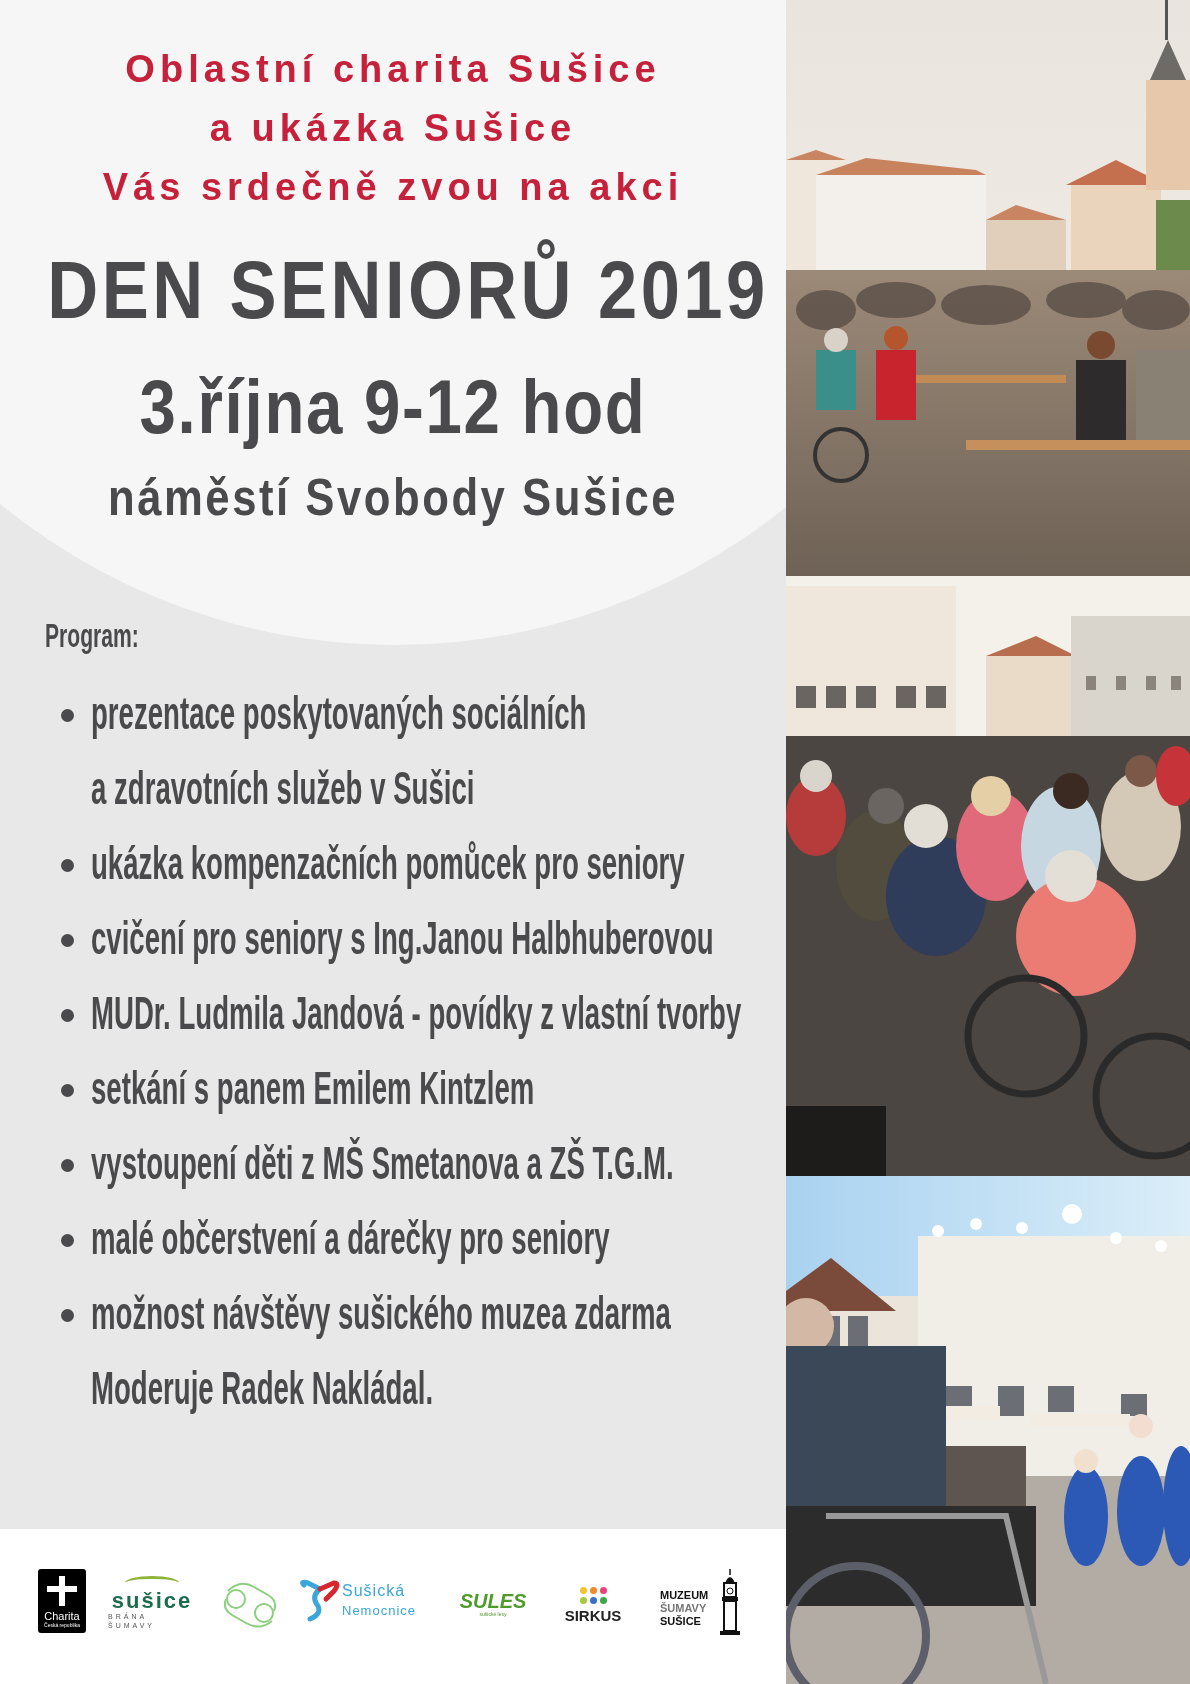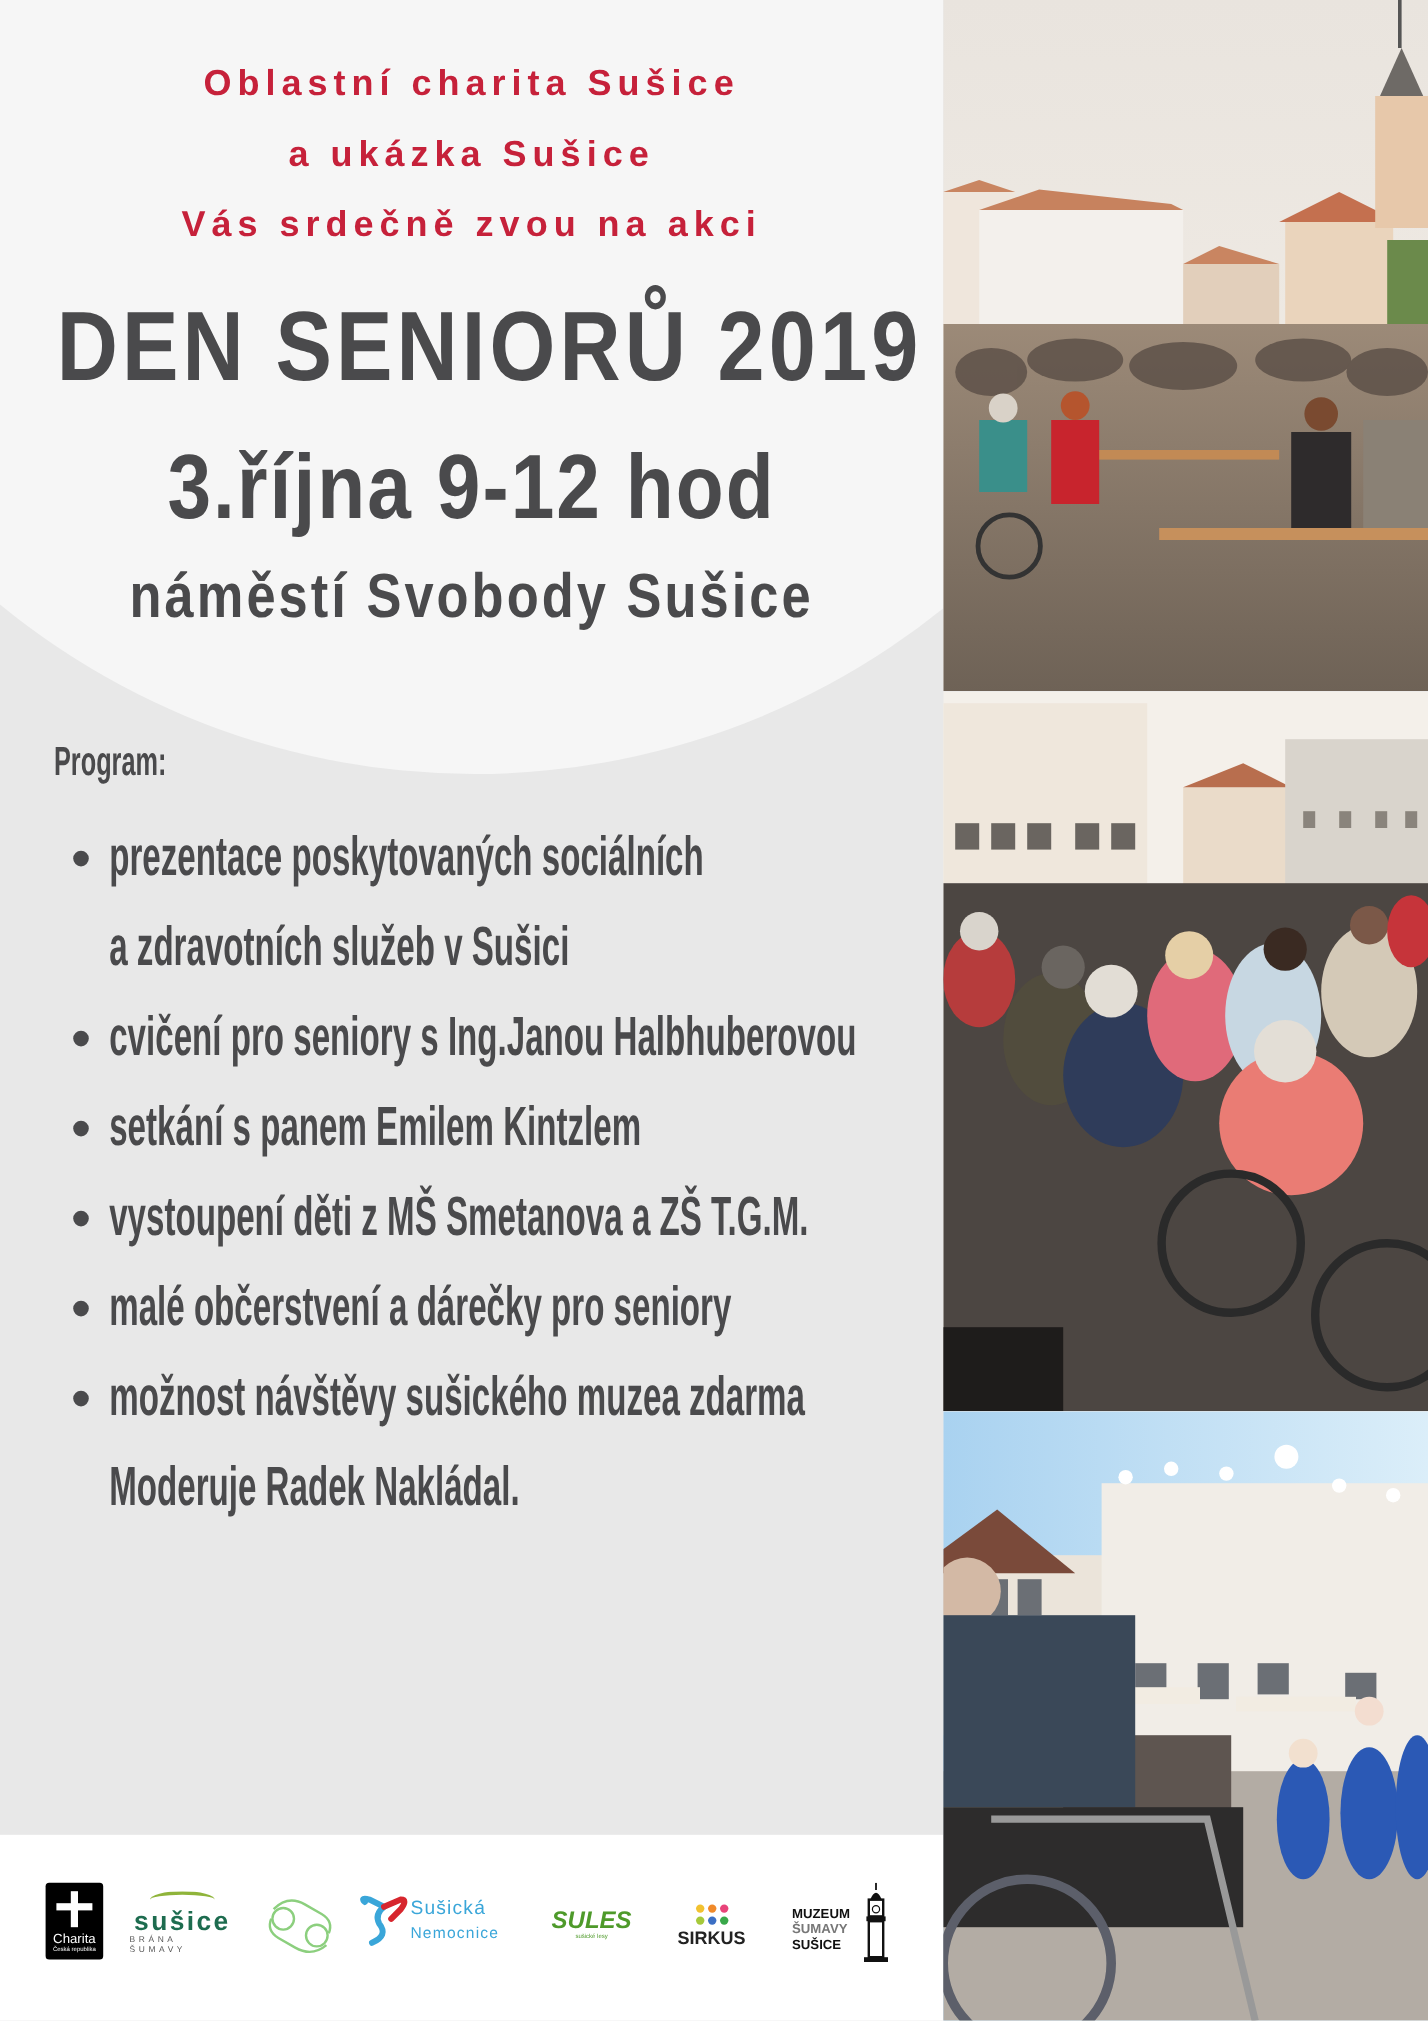--- a/index.html
+++ b/index.html
@@ -2,21 +2,21 @@
 <html><head>
 <meta charset="utf-8">
 <style>
   * { box-sizing: border-box; margin: 0; padding: 0; }
   html, body { width: 1190px; height: 1684px; overflow: hidden; background: #e9e9e9; }
   body { position: relative; font-family: "Liberation Sans", sans-serif; }
 
   .left-panel { position: absolute; left: 0; top: 0; width: 786px; height: 1529px; background: #e8e8e8; overflow: hidden; }
   .circle { position: absolute; left: -230px; top: -610px; width: 1250px; height: 1255px; border-radius: 50%; background: #f6f6f6; }
 
-  .intro { position: absolute; left: 0; top: 40px; width: 786px; text-align: center; color: #c6213a; font-family: "Liberation Sans", sans-serif; font-weight: bold; font-size: 30px; letter-spacing: 5px; line-height: 59px; }
+  .intro { position: absolute; left: 0; top: 40px; width: 786px; text-align: center; color: #c6213a; font-family: "Liberation Sans", sans-serif; font-weight: bold; font-size: 38px; letter-spacing: 5px; line-height: 59px; }
   .intro div { white-space: nowrap; }
 
   .title { position: absolute; left: 0; top: 240px; width: 676px; text-align: center; color: #4a4a4c; font-family: "Liberation Sans Narrow", "Liberation Sans", sans-serif; font-weight: bold; white-space: nowrap; }
   .title-main { font-size: 82px; letter-spacing: 4px; line-height: 100px; transform: scaleX(0.86); transform-origin: center; }
   .title-date { position: absolute; left: 0; top: 362px; width: 786px; text-align: center; font-size: 76px; line-height: 90px; color: #4a4a4c; font-weight: bold; letter-spacing: 2px; transform: scaleX(0.86); transform-origin: center; white-space: nowrap; }
   .title-place { position: absolute; left: 0; top: 462px; width: 786px; text-align: center; font-size: 52px; line-height: 70px; color: #4a4a4c; font-weight: bold; letter-spacing: 3px; transform: scaleX(0.84); transform-origin: center; white-space: nowrap; }
 
   .program { position: absolute; left: 45px; top: 612px; color: #4a4a4c; font-family: "Liberation Sans", sans-serif; font-weight: bold; }
   .program-heading { font-size: 34px; line-height: 46px; transform: scaleX(0.62); transform-origin: left center; white-space: nowrap; }
   .program-list { list-style: none; margin-top: 18px; }
@@ -82,21 +82,23 @@
     <div class="title-main">DEN SENIORŮ 2019</div>
   </div>
   <div class="title-date">3.října 9-12 hod</div>
   <div class="title-place">náměstí Svobody Sušice</div>
 
   <div class="program">
     <div class="program-heading">Program:</div>
     <ul class="program-list">
       <li><span class="bullet"></span><span class="txt">prezentace poskytovaných sociálních</span></li>
       <li class="cont"><span class="txt">a zdravotních služeb v Sušici</span></li>
+      <li><span class="bullet"></span><span class="txt">ukázka kompenzačních pomůcek pro seniory</span></li>
       <li><span class="bullet"></span><span class="txt">cvičení pro seniory s Ing.Janou Halbhuberovou</span></li>
+      <li><span class="bullet"></span><span class="txt">MUDr. Ludmila Jandová - povídky z vlastní tvorby</span></li>
       <li><span class="bullet"></span><span class="txt">setkání s panem Emilem Kintzlem</span></li>
       <li><span class="bullet"></span><span class="txt">vystoupení děti z MŠ Smetanova a ZŠ T.G.M.</span></li>
       <li><span class="bullet"></span><span class="txt">malé občerstvení a dárečky pro seniory</span></li>
       <li><span class="bullet"></span><span class="txt">možnost návštěvy sušického muzea zdarma</span></li>
       <li class="cont"><span class="txt">Moderuje Radek Nakládal.</span></li>
     </ul>
   </div>
 </div>
 
 <div class="footer">

